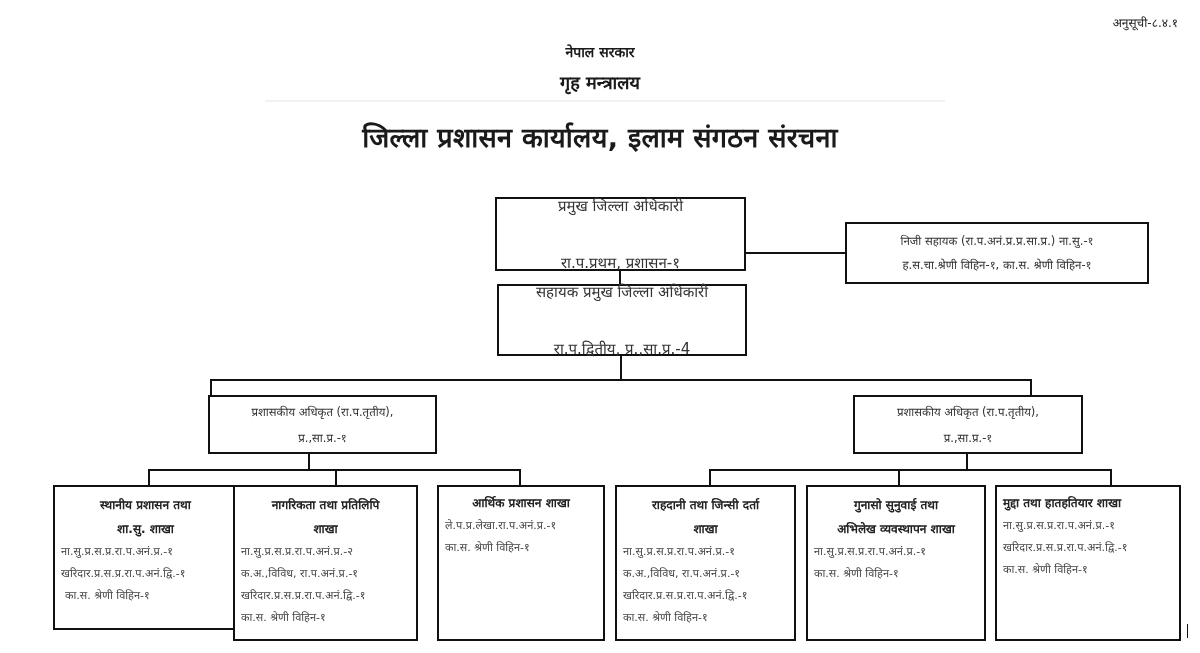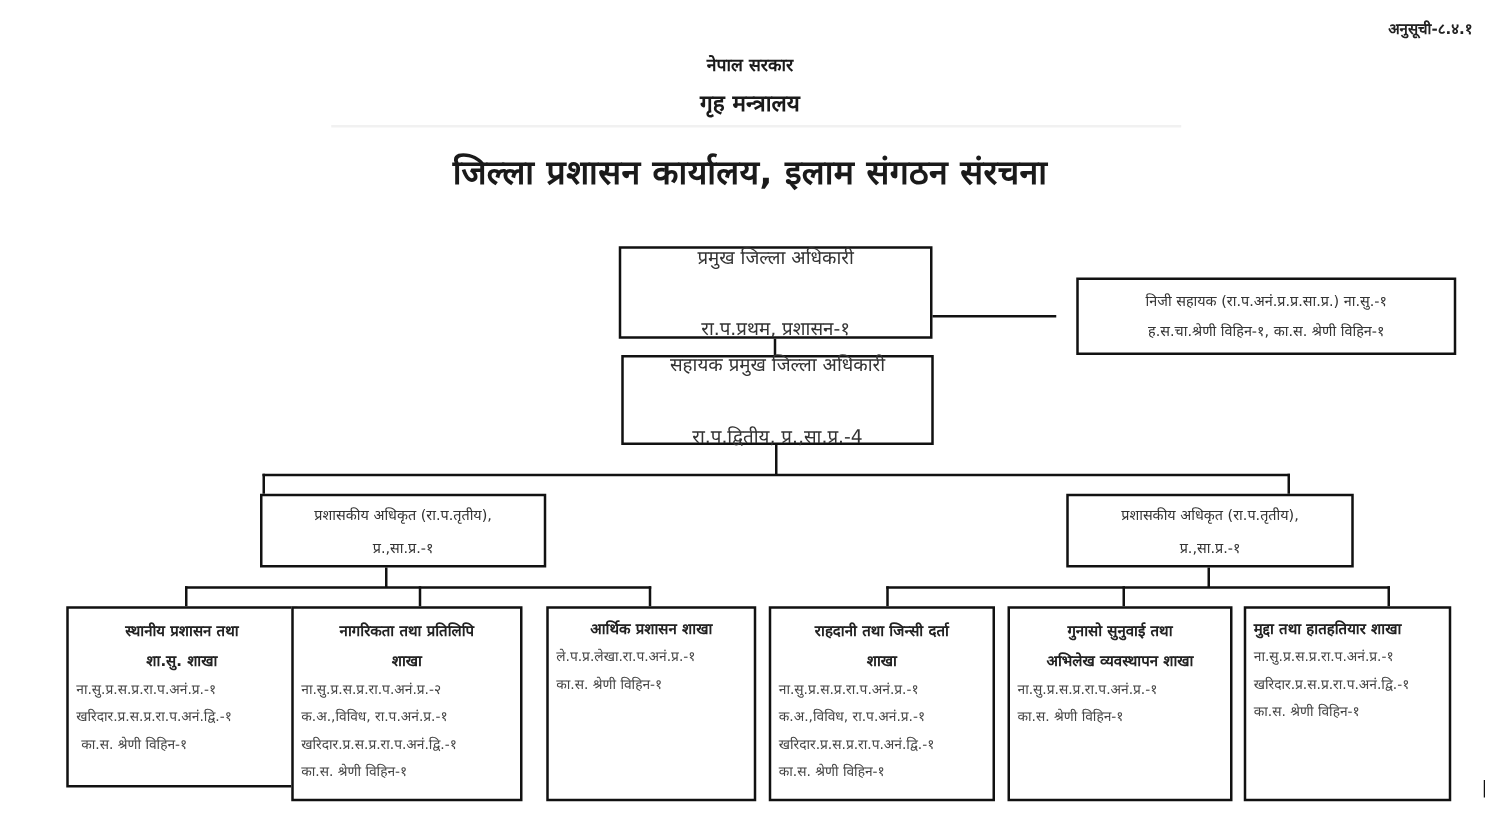--- a/index.html
+++ b/index.html
@@ -2,21 +2,21 @@
 <html><head>
   <meta charset="utf-8">
   <style>
     html, body { margin: 0; padding: 0; }
     body {
       width: 1200px; height: 653px; position: relative; overflow: hidden;
       background: #ffffff; color: #1a1a1a;
       font-family: "DejaVu Sans", "Liberation Sans", sans-serif;
     }
     .abs { position: absolute; }
-    .annex { right: 22px; top: 14px; font-size: 12px; font-weight: bold; color: #222; }
+    .annex { right: 22px; top: 14px; font-size: 12px; font-weight: normal; color: #222; }
     .gov { left: 0; width: 1200px; top: 42px; text-align: center; font-size: 14px; font-weight: bold; }
     .ministry { left: 0; width: 1200px; top: 70px; text-align: center; font-size: 18px; font-weight: bold; }
     .title { left: 0; width: 1200px; top: 118px; text-align: center; font-size: 27px; font-weight: bold; letter-spacing: 0.3px; }
     .faint { top: 100px; height: 2px; background: #f1f1f1; }
 
     .box {
       position: absolute; box-sizing: border-box;
       border: 2px solid #111; background: #fff;
       display: flex; flex-direction: column; align-items: center; justify-content: center;
       text-align: center; color: #333;
@@ -64,21 +64,21 @@
 <div class="hl" style="left:709px;top:469px;width:403px;"></div>
 <div class="vl" style="left:709px;top:469px;height:17px;"></div>
 <div class="vl" style="left:898px;top:469px;height:17px;"></div>
 <div class="vl" style="left:1110px;top:469px;height:17px;"></div>
 
 <div class="box top" style="left:495px;top:197px;width:251px;height:74px;">
   <div class="l1">प्रमुख जिल्ला अधिकारी</div>
   <div class="l1">रा.प.प्रथम, प्रशासन-१</div>
 </div>
 
-<div class="box" style="left:845px;top:222px;width:304px;height:62px;margin-left:16px;">
+<div class="box" style="left:845px;top:222px;width:304px;height:62px;">
   <div class="small">निजी सहायक (रा.प.अनं.प्र.प्र.सा.प्र.) ना.सु.-१</div>
   <div class="small">ह.स.चा.श्रेणी विहिन-१, का.स. श्रेणी विहिन-१</div>
 </div>
 
 <div class="box top" style="left:497px;top:284px;width:250px;height:72px;">
   <div class="l1">सहायक प्रमुख जिल्ला अधिकारी</div>
   <div class="l1">रा.प.द्वितीय, प्र.,सा.प्र.-4</div>
 </div>
 
 <div class="box" style="left:208px;top:395px;width:229px;height:59px;">
@@ -122,20 +122,20 @@
   <div class="staff">का.स. श्रेणी विहिन-१</div>
 </div>
 
 <div class="branch" style="left:806px;top:485px;width:180px;height:156px;">
   <div class="bname">गुनासो सुनुवाई तथा</div>
   <div class="bname">अभिलेख व्यवस्थापन शाखा</div>
   <div class="staff">ना.सु.प्र.स.प्र.रा.प.अनं.प्र.-१</div>
   <div class="staff">का.स. श्रेणी विहिन-१</div>
 </div>
 
-<div class="branch left-align" style="left:995px;top:485px;width:166px;height:156px;padding-top:4px;">
+<div class="branch left-align" style="left:995px;top:485px;width:186px;height:156px;padding-top:4px;">
   <div class="bname">मुद्दा तथा हातहतियार शाखा</div>
   <div class="staff">ना.सु.प्र.स.प्र.रा.प.अनं.प्र.-१</div>
   <div class="staff">खरिदार.प्र.स.प्र.रा.प.अनं.द्वि.-१</div>
   <div class="staff">का.स. श्रेणी विहिन-१</div>
 </div>
 
 <div class="vl" style="left:1187px;top:624px;height:14px;width:1px;"></div>
 
 </body></html>

